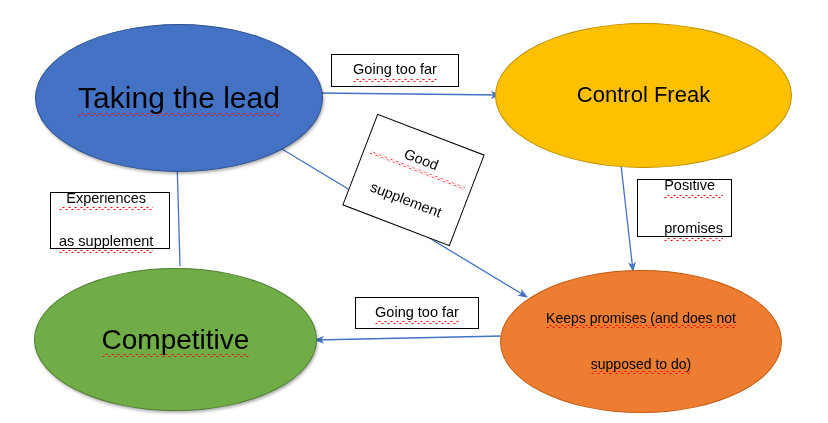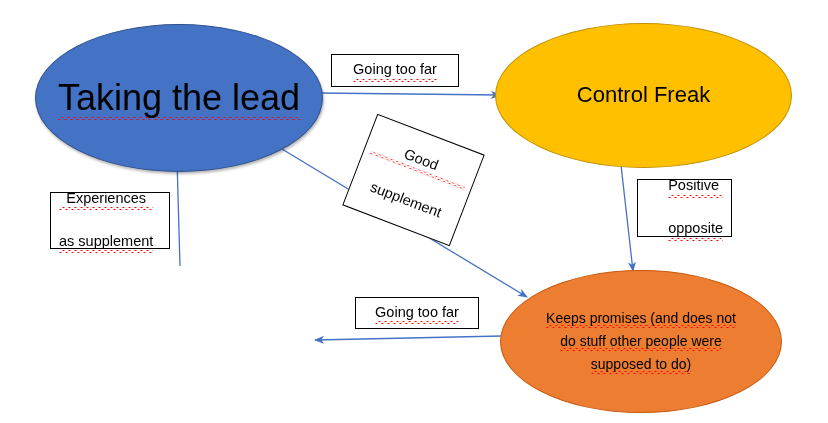--- a/index.html
+++ b/index.html
@@ -40,21 +40,21 @@
     line-height: 1.28;
     color: #000000;
     padding: 0 10px;
   }
   .node-blue {
     left: 35px; top: 24px; width: 288px; height: 148px;
     background: #4472C4;
     border: 1px solid #2F528F;
     box-shadow: 1px 2px 3px rgba(0,0,0,0.30);
   }
-  .node-blue .node-label { font-size: 36px; }
+  .node-blue .node-label { font-size: 30px; }
   .node-gold {
     left: 495px; top: 23px; width: 297px; height: 145px;
     background: #FFC000;
     border: 1px solid #BF9000;
   }
   .node-gold .node-label { font-size: 22px; }
   .node-green {
     left: 34px; top: 268px; width: 283px; height: 143px;
     background: #70AD47;
     border: 1px solid #507E32;
@@ -130,44 +130,47 @@
   </svg>
 
   <div class="node node-blue">
     <span class="node-label"><span class="sq">Taking the lead</span></span>
   </div>
 
   <div class="node node-gold">
     <span class="node-label">Control Freak</span>
   </div>
 
+  <div class="node node-green">
+    <span class="node-label"><span class="sq">Competitive</span></span>
+  </div>
 
   <div class="node node-orange">
     <span class="node-label">
       <span class="sq">Keeps promises (and does not</span><br>
-      <span class="sq">do stuff other people were</span><br>
+      <br>
       <span class="sq">supposed to do)</span>
     </span>
   </div>
 
   <div class="label-box lb-going-top">
     <span class="sq">Going too far</span>
   </div>
 
   <div class="label-box lb-good">
     <span>
       <span class="sq">Good</span><br>
       <span>supplement</span>
     </span>
   </div>
 
   <div class="label-box lb-positive">
     <span>
       <span class="sq">Positive</span><br>
-      <span class="sq">opposite</span>
+      <span class="sq">promises</span>
     </span>
   </div>
 
   <div class="label-box lb-going-bottom">
     <span class="sq">Going too far</span>
   </div>
 
   <div class="label-box lb-experiences">
     <span>
       <span class="sq">Experiences</span><br>

